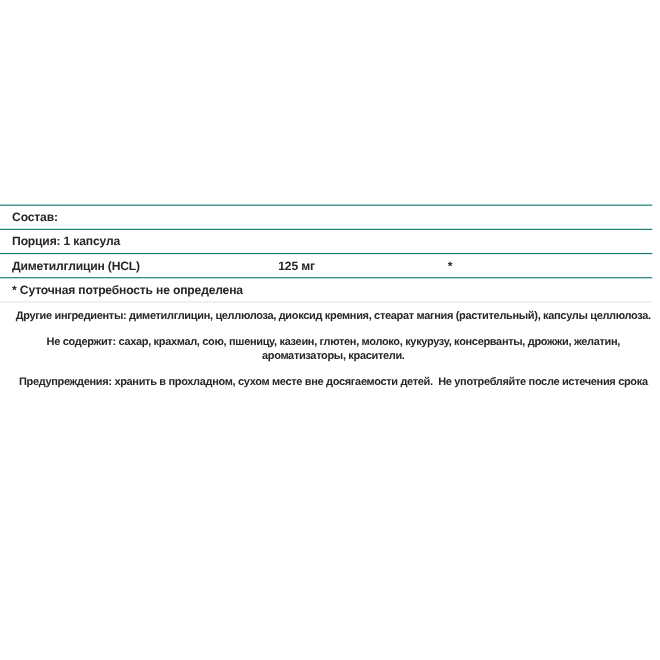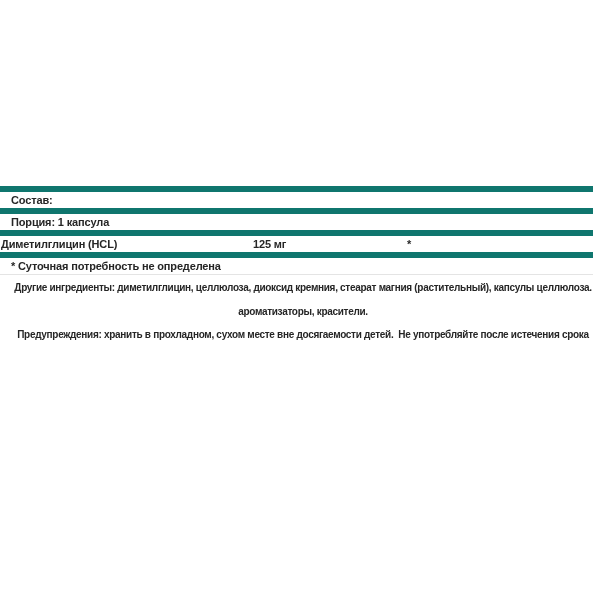--- a/index.html
+++ b/index.html
@@ -14,28 +14,28 @@
     -webkit-font-smoothing:antialiased;
   }
   .content { position:absolute; top:186px; left:0; width:600px; }
 
   
   .facts { width:593px; }
   .frow {
     height:22px;
     display:flex;
     align-items:center;
-    border-top:6px solid #0f766e;
+    border-top:1px solid #0f766e;
     font-size:11px;
     letter-spacing:-0.15px;
     white-space:pre;
   }
   .frow.single { padding-left:11px; }
   .frow.header-row { border-top-color:#d2d2d2; }
-  .c1 { width:253px; padding-left:1px; }
+  .c1 { width:253px; padding-left:11px; }
   .c2 { width:154px; }
   .c3 { flex:1; }
   .facts-end { width:593px; border-top:1px solid #e4e4e4; height:0; }
 
   
   .paras {
     margin:7px 0 0 11px;
     width:584px;
     font-size:10px;
     line-height:12.5px;
@@ -75,20 +75,21 @@
     <div class="facts-end"></div>
   </div>
 
   <div class="paras">
 
     <div class="para">
       <span class="pline">Другие ингредиенты: диметилглицин, целлюлоза, диоксид кремния, стеарат магния (растительный), капсулы целлюлоза.</span>
     </div>
 
     <div class="para">
+      <span class="pline">Не содержит: сахар, крахмал, сою, пшеницу, казеин, глютен, молоко, кукурузу, консерванты, дрожжи, желатин,</span>
       <span class="pline">ароматизаторы, красители.</span>
     </div>
 
     <div class="para">
       <span class="pline">Предупреждения: хранить в прохладном, сухом месте вне досягаемости детей.  Не употребляйте после истечения срока</span>
     </div>
 
   </div>
 </div>
 

